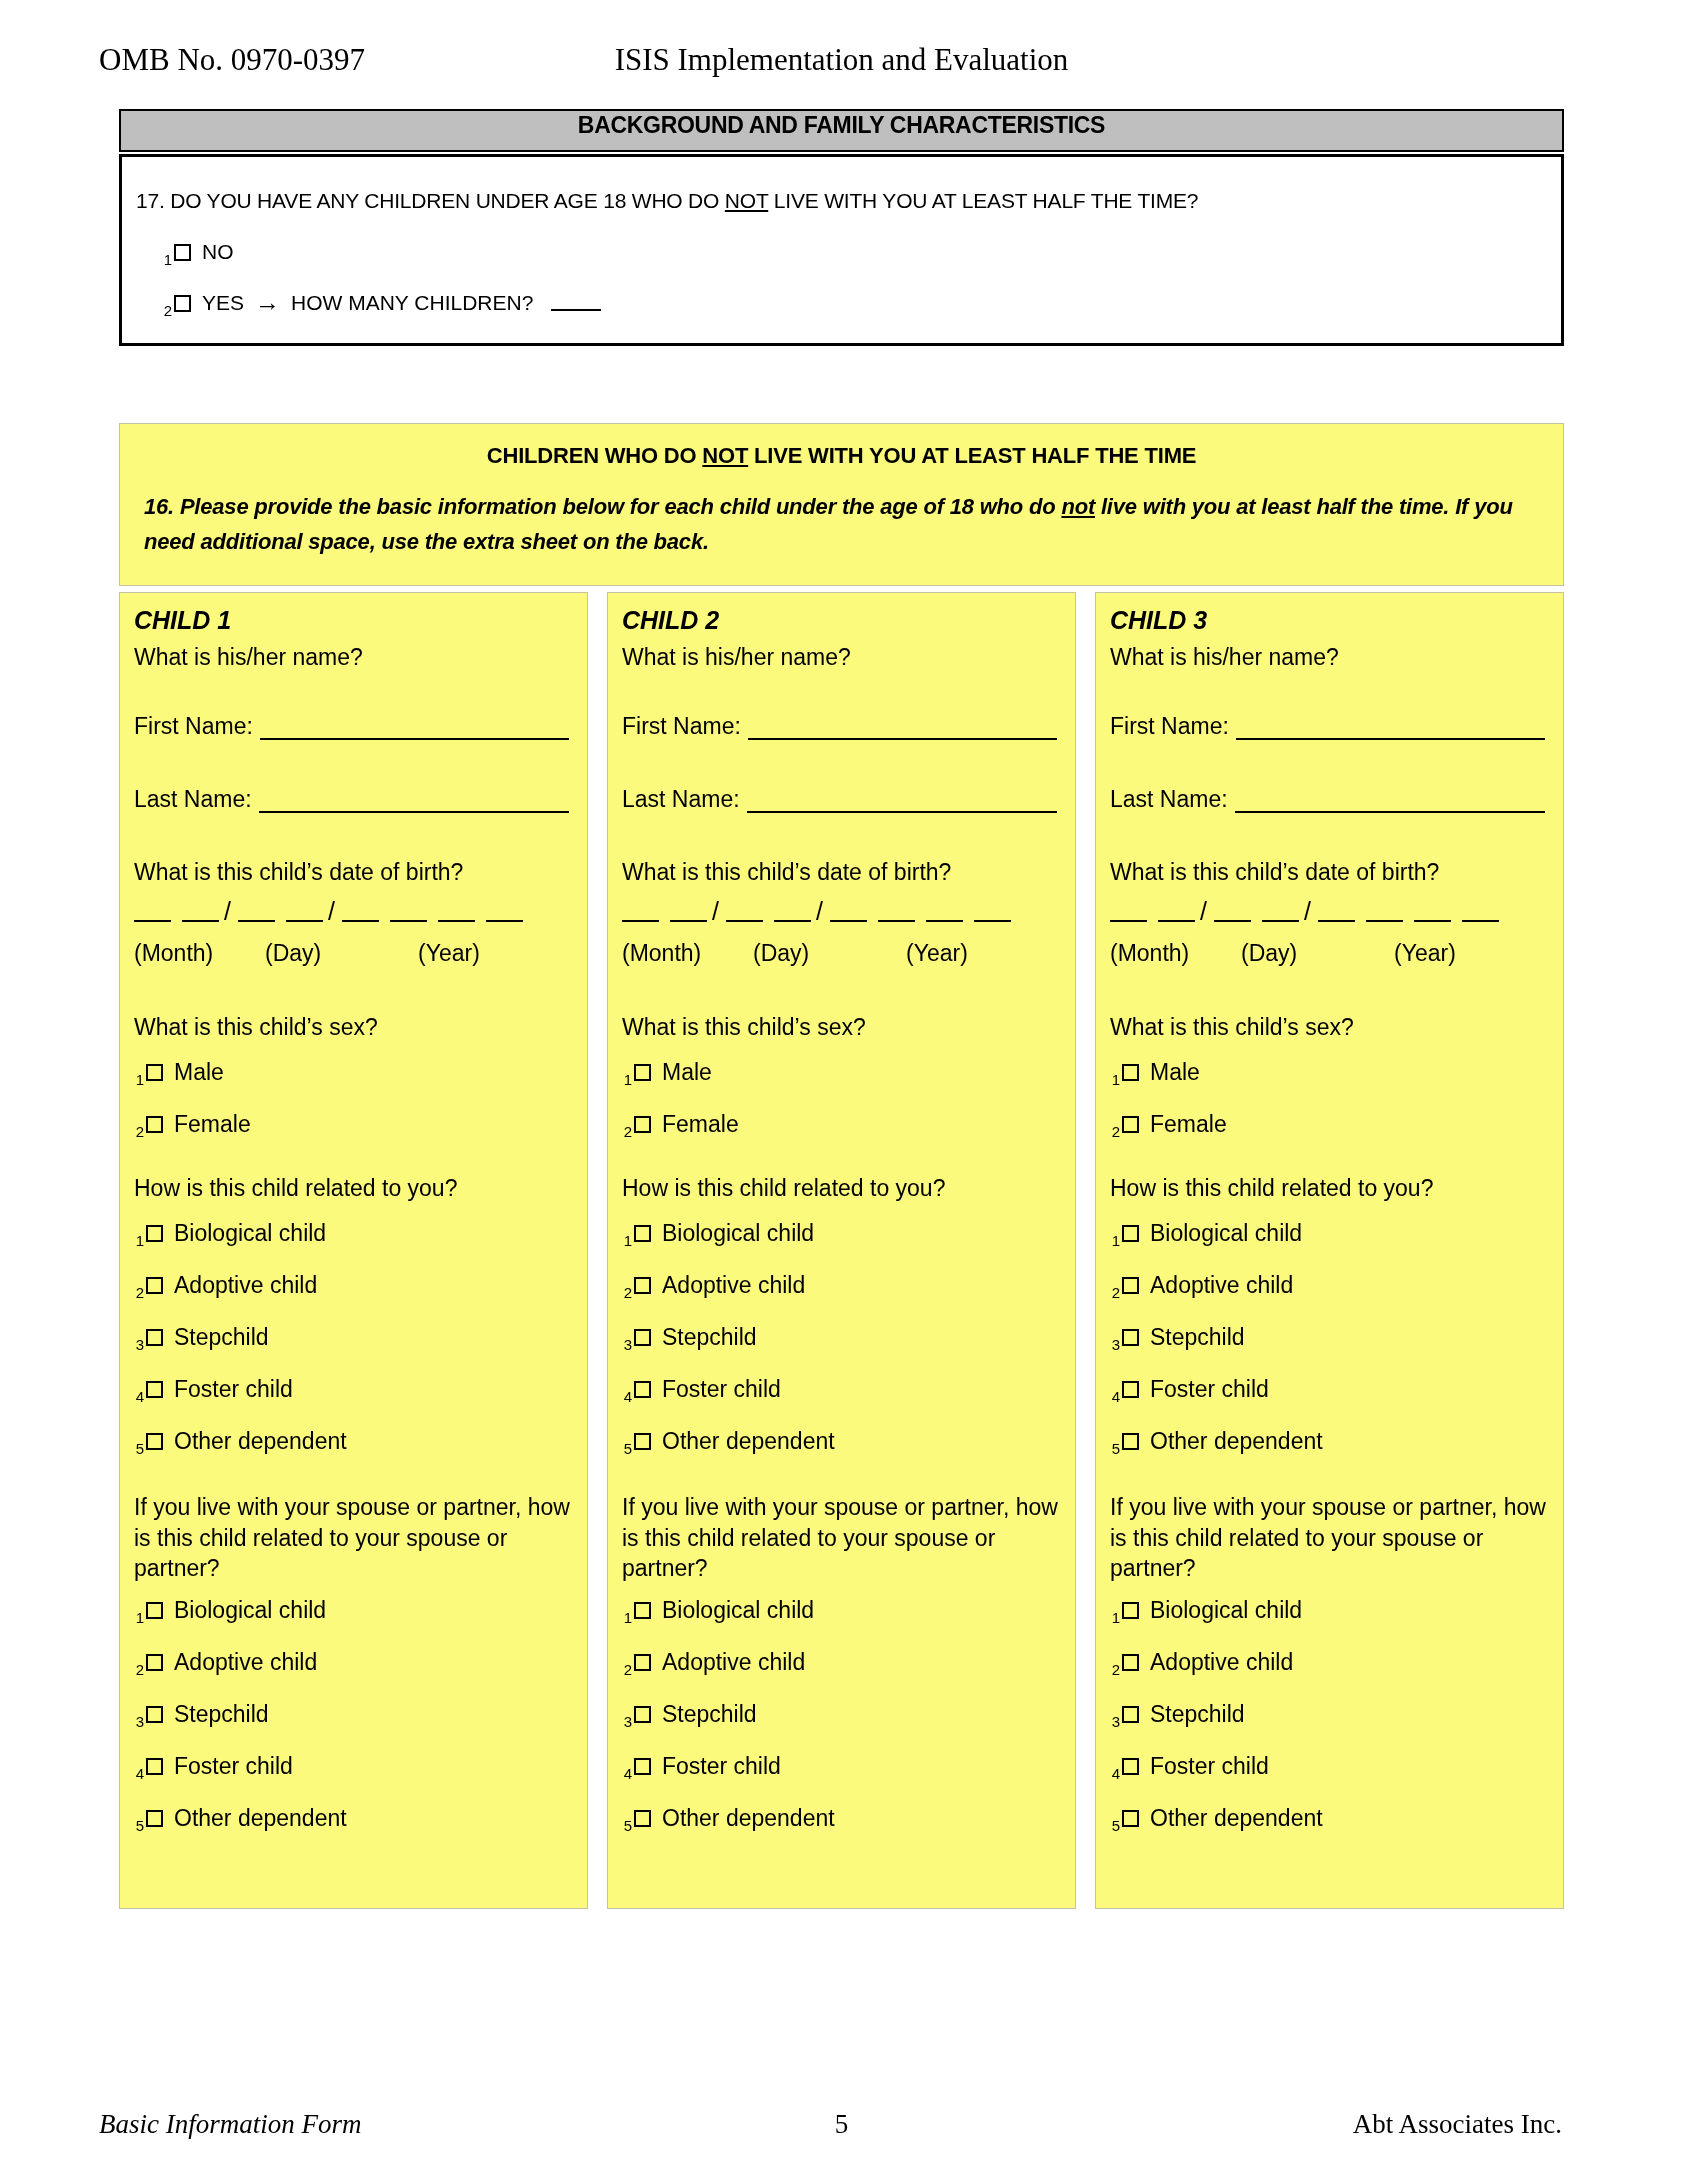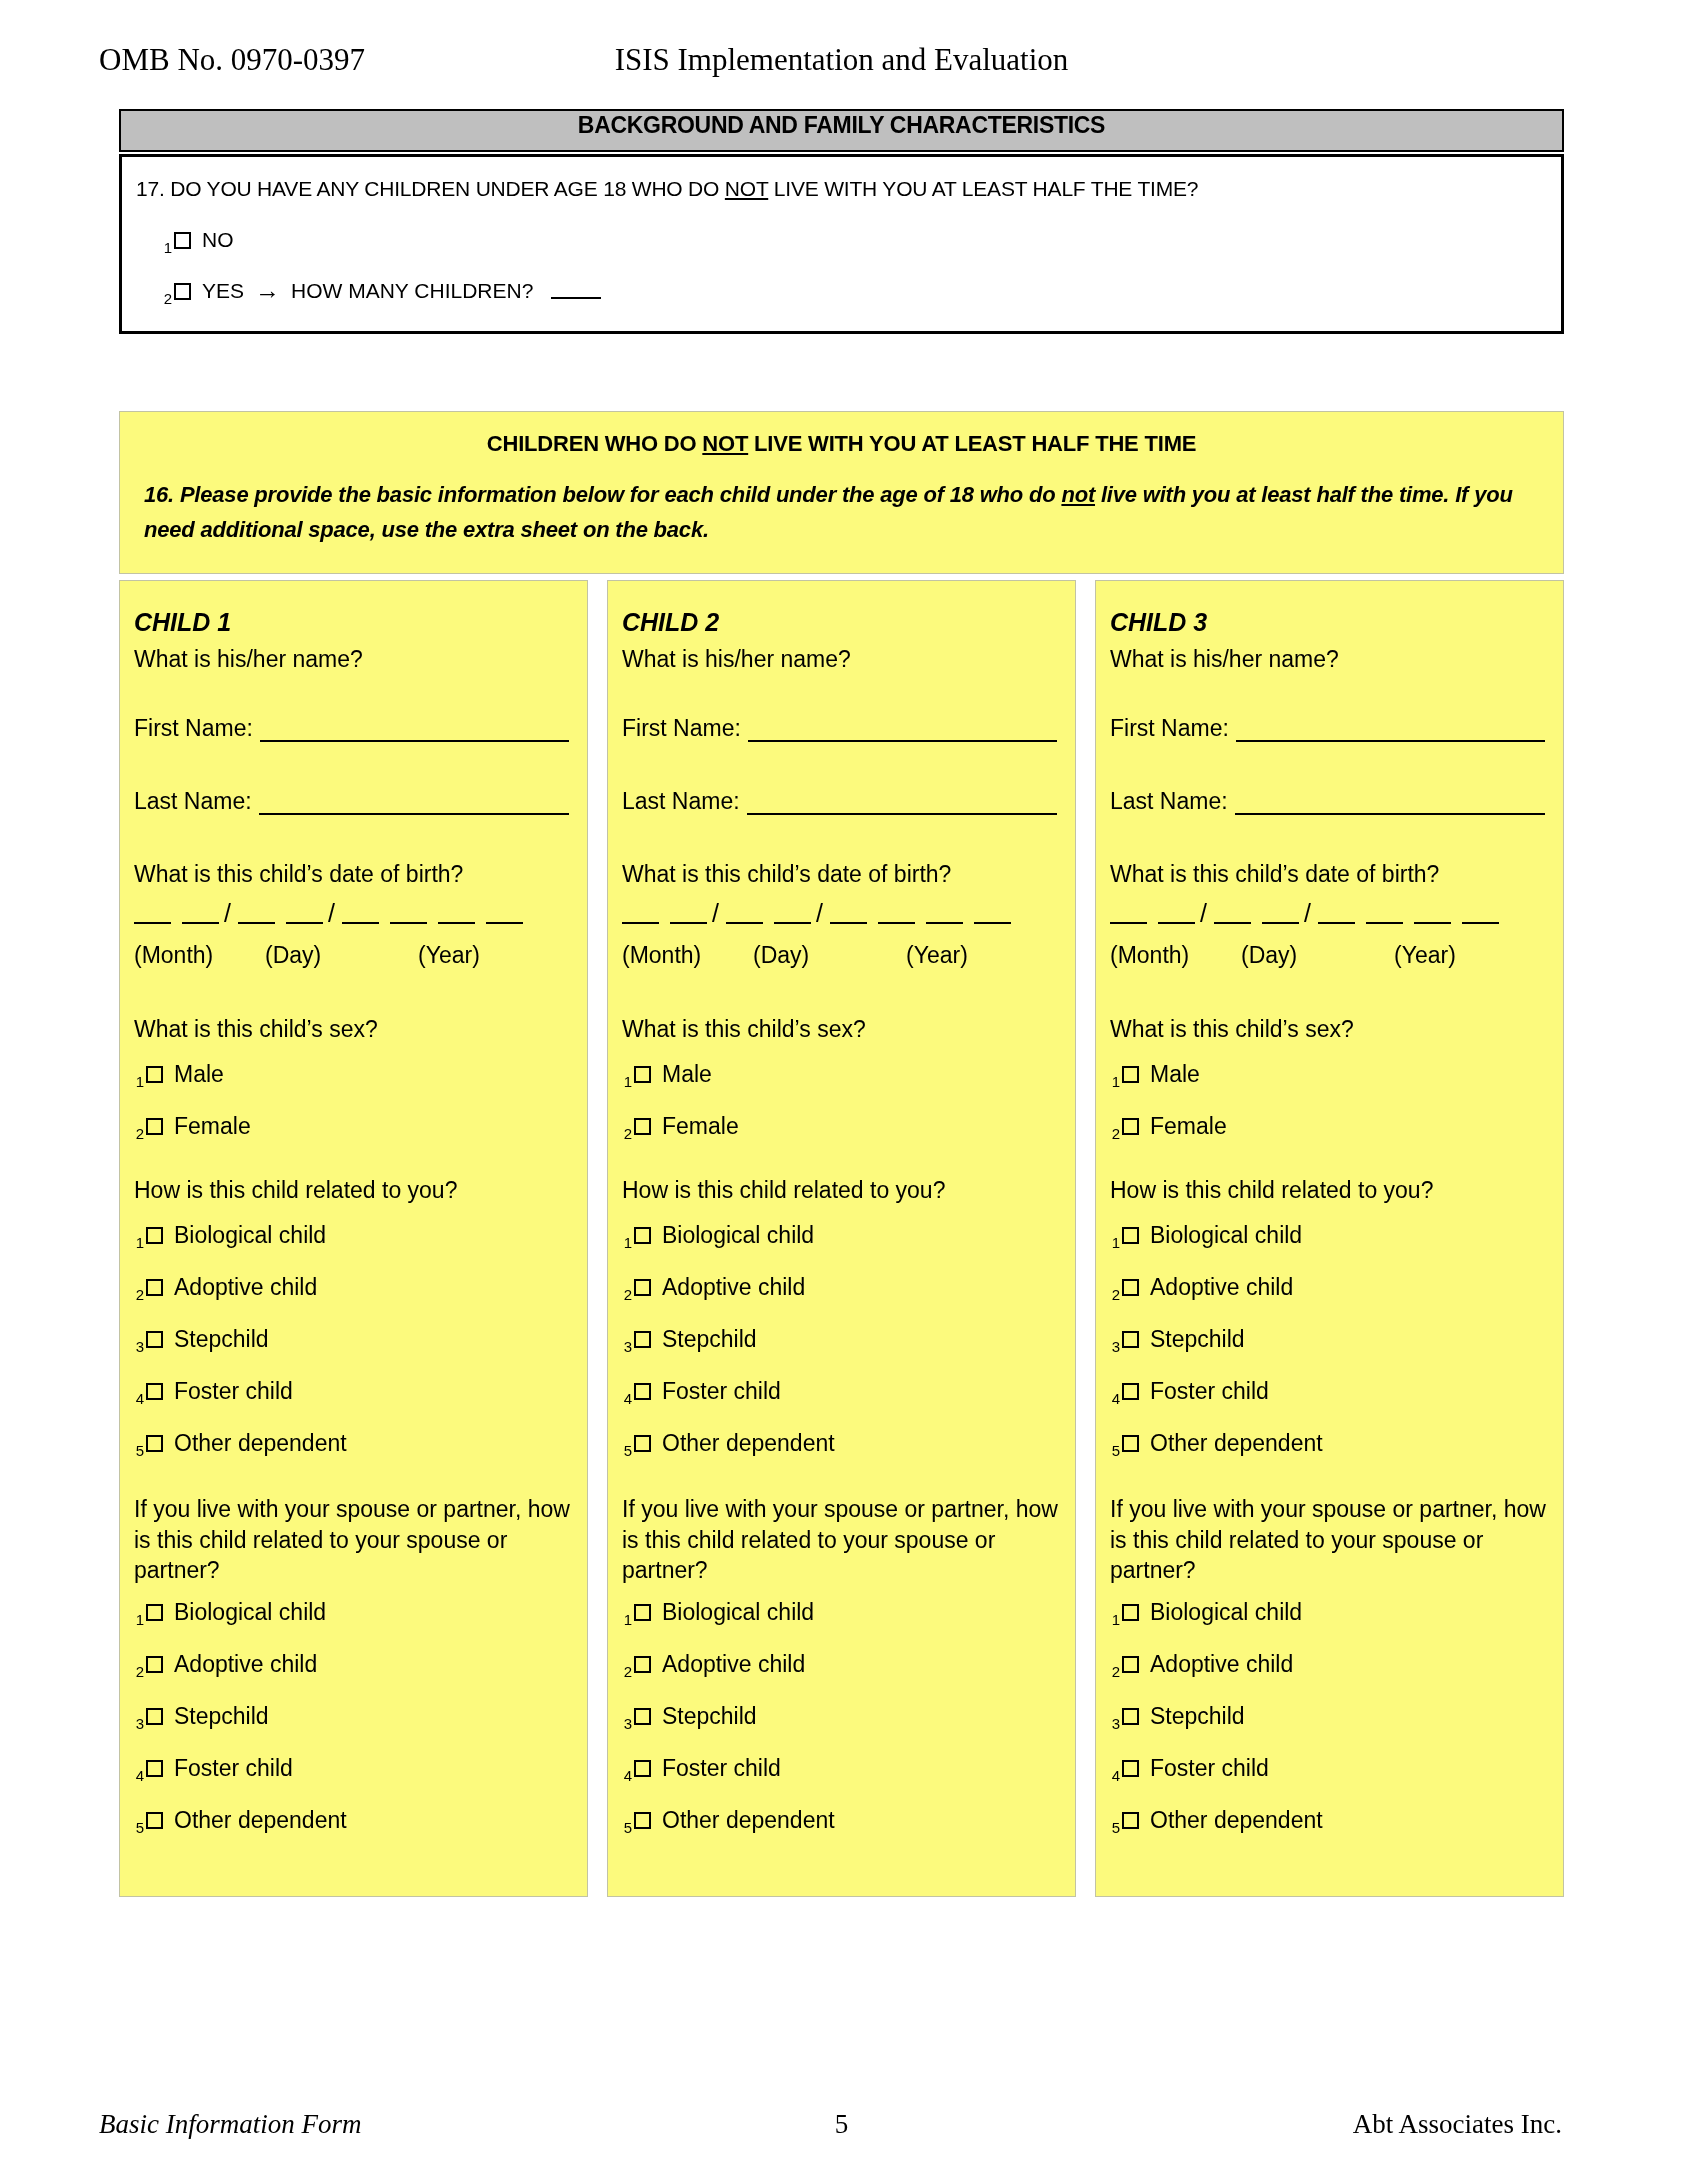--- a/index.html
+++ b/index.html
@@ -29,21 +29,21 @@
   .main { margin:0 119px; width:1445px; }
 
   
   .section-bar {
     margin-top:31px; background:var(--gray-bar,#BFBFBF);
     border:2px solid #000; height:43px; line-height:29px;
     text-align:center; font-weight:bold; font-size:23px; letter-spacing:-0.3px;
   }
   .q17-box {
     border:3px solid #000; margin-top:2px;
-    padding:20px 16px 28px 14px; background:#fff;
+    padding:32px 16px 28px 14px; background:#fff;
   }
   .q17-text { font-size:21px; letter-spacing:-0.2px; }
   .q17-opts { margin-left:26px; font-size:21px; }
   .opt-row { display:flex; align-items:center; }
   .q17-opts .opt-row { margin-top:27px; height:24px; }
   .onum {
     display:inline-block; font-size:15px; transform:translateY(7px);
     width:10px; text-align:right; margin-right:2px; flex:none;
   }
   .cbox {
@@ -65,21 +65,21 @@
   .intro-inst {
     margin-top:20px; font-weight:bold; font-style:italic;
     font-size:22px; line-height:1.6; letter-spacing:-0.2px;
   }
 
   
   .columns { margin-top:6px; display:flex; gap:19px; }
   .child-col {
     flex:1 1 0; background:var(--yellow,#FCFA7D);
     border:1px solid var(--panel-border,#c2c3a4);
-    min-height:1317px; padding:27px 14px 20px 14px;
+    min-height:1317px; padding:13px 14px 20px 14px;
     font-size:23px;
   }
   .child-title { font-weight:bold; font-style:italic; font-size:25px; margin-bottom:9px; }
   .q { margin-bottom:8px; }
   .q-name { margin-bottom:42px; }
   .name-row { display:flex; align-items:flex-end; margin-bottom:46px; }
   .name-row .lbl { flex:none; }
   .name-row .uline { flex:1 1 auto; height:6px; margin-left:7px; margin-right:4px; }
   .dob-q { margin-bottom:10px; }
   .dob-blanks { display:flex; align-items:flex-end; height:26px; }

